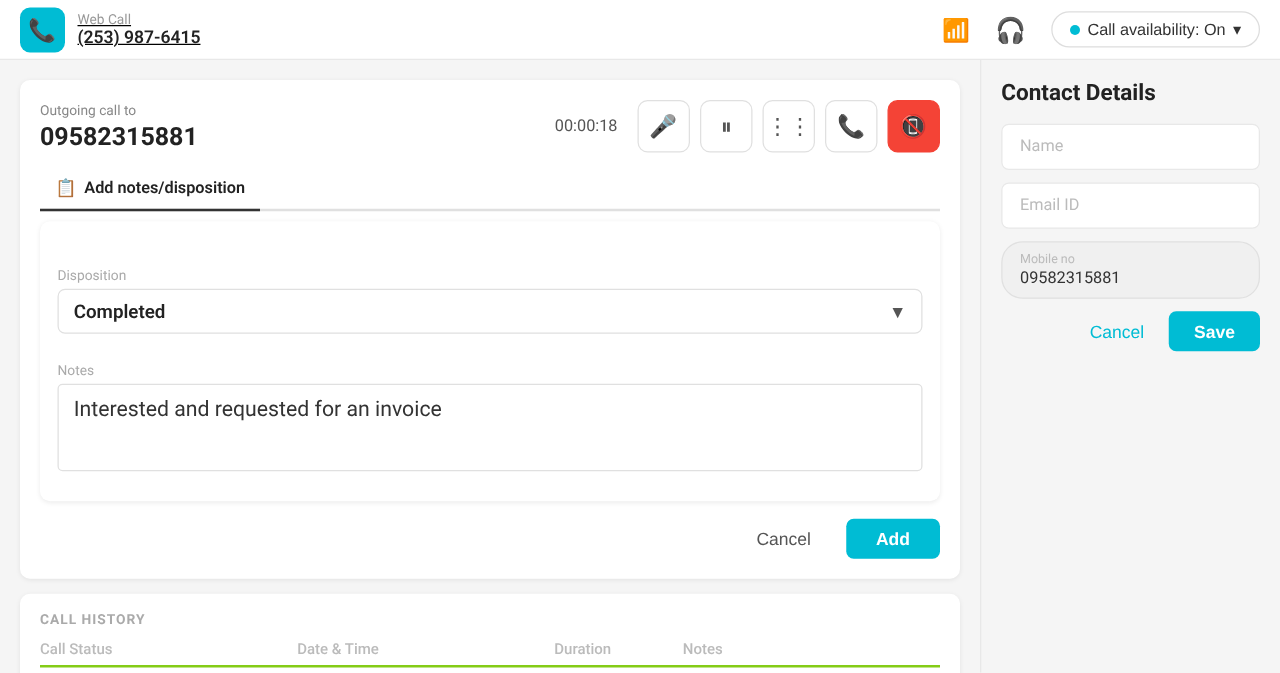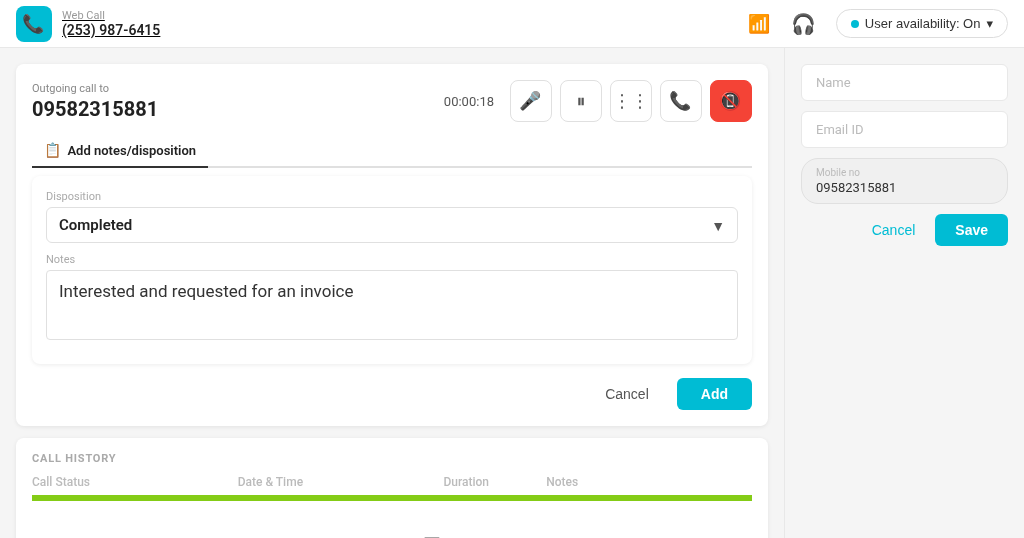--- a/index.html
+++ b/index.html
@@ -173,20 +173,21 @@
     
     .disposition-form {
       background: #fff;
       border-radius: 8px;
       padding: 14px;
       margin-top: 8px;
       box-shadow: 0 1px 4px rgba(0,0,0,0.08);
     }
     .field-group {
       margin-bottom: 10px;
+      margin-top: 23px;
     }
     .field-label {
       font-size: 11px;
       color: #aaa;
       margin-bottom: 4px;
     }
     .select-wrapper {
       position: relative;
       border: 1px solid #e0e0e0;
       border-radius: 6px;
@@ -251,21 +252,21 @@
       font-size: 11px;
       font-weight: 700;
       color: #aaa;
       letter-spacing: 0.8px;
       margin-bottom: 10px;
       text-transform: uppercase;
     }
     .table-header {
       display: grid;
       grid-template-columns: 2fr 2fr 1fr 2fr;
-      border-bottom: 6px solid #84cc16;
+      border-bottom: 2px solid #84cc16;
       padding-bottom: 6px;
       margin-bottom: 6px;
     }
     .th {
       font-size: 12px;
       color: #bbb;
       font-weight: 500;
     }
     .table-footer {
       display: flex;
@@ -357,21 +358,21 @@
     <div class="web-call-info">
       <span class="web-call-label">Web Call</span>
       <span class="phone-number-top">(253) 987-6415</span>
     </div>
   </div>
   <div class="top-bar-right">
     <span class="wifi-icon">📶</span>
     <span class="headset-icon">🎧</span>
     <button class="availability-btn">
       <span class="availability-dot"></span>
-      <span>User availability: On</span>
+      <span>Call availability: On</span>
       <span>▾</span>
     </button>
   </div>
 </div>
 
 <div class="main-layout">
 
   <div class="left-panel">
 
     <div class="call-card">
@@ -439,20 +440,21 @@
         <span class="dot-nav"></span>
         <span class="dot-nav active"></span>
         <span class="dot-nav"></span>
         <span class="hamburger-icon">☰</span>
       </div>
     </div>
 
   </div>
 
   <div class="right-panel">
+    <div class="contact-title">Contact Details</div>
 
     <div class="contact-field">
       <span>Name</span>
     </div>
 
     <div class="contact-field">
       <span>Email ID</span>
     </div>
 
     <div class="contact-field-group">

